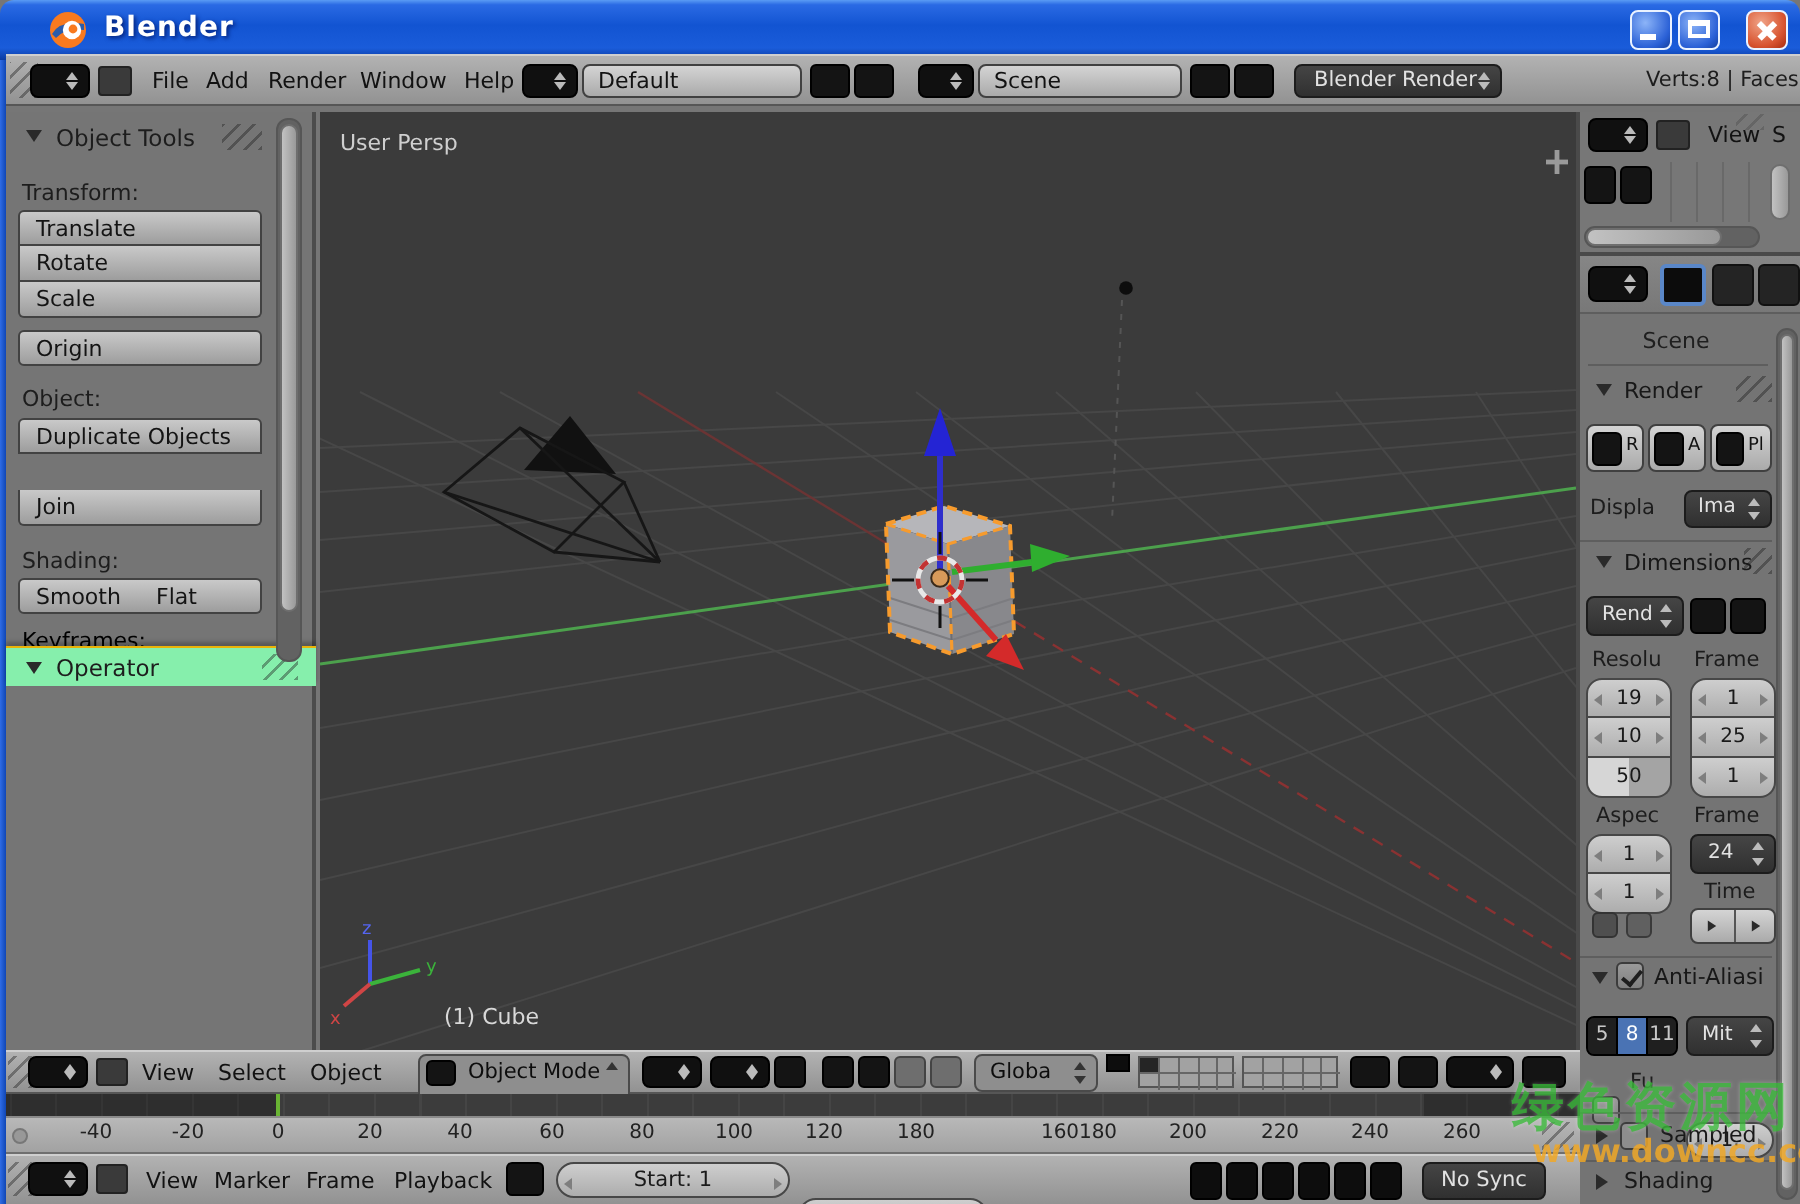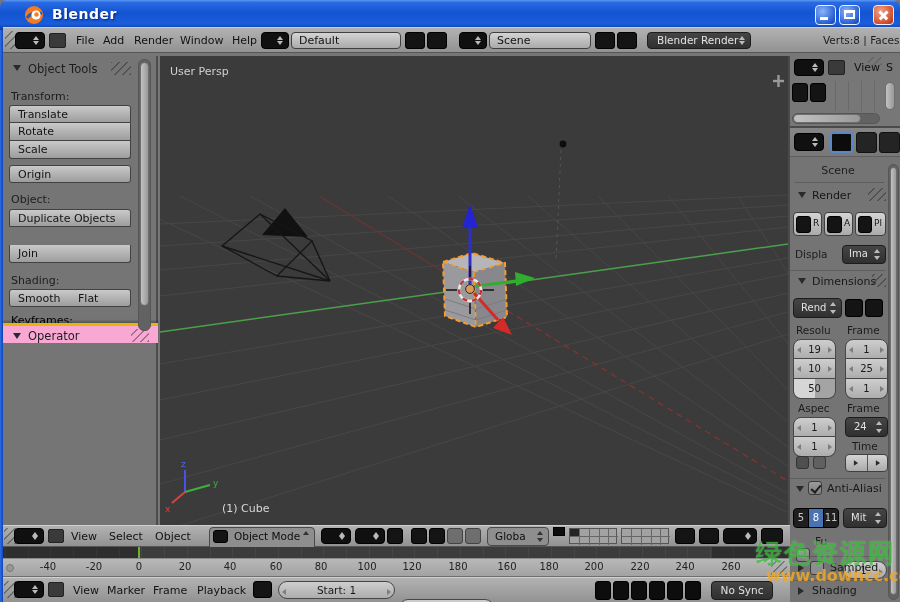--- a/index.html
+++ b/index.html
@@ -129,21 +129,21 @@
     <span class="abs shelf-label" style="top:137px;">Object:</span>
     <div class="abs tool-btn grp-top" style="top:153px;">Duplicate Objects</div>
     <div class="abs tool-btn grp-bot" style="top:189px;">Join</div>
 
     <span class="abs shelf-label" style="top:218px;">Shading:</span>
     <div class="abs tool-btn" style="top:233px;width:62px;border-radius:3px 0 0 3px;">Smooth</div>
     <div class="abs tool-btn" style="top:233px;left:67px;width:61px;border-radius:0 3px 3px 0;border-left:none;">Flat</div>
 
     <div class="abs" style="left:8px;top:258px;height:9px;overflow:hidden;">Keyframes:</div>
 
-    <div class="abs" style="left:0;top:267px;width:155px;height:20px;background:#f9a8d4;border-top:3px solid #eab308;box-shadow:0 -2px 2px rgba(0,0,0,.25);">
+    <div class="abs" style="left:0;top:267px;width:155px;height:20px;background:#86efac;border-top:1px solid #eab308;box-shadow:0 -2px 2px rgba(0,0,0,.25);">
       <span class="abs tri-d" style="left:10px;top:7px;"></span>
       <span class="abs shelf-label" style="left:25px;top:3px;font-size:11.5px;">Operator</span>
       <div class="abs hatch" style="left:128px;top:3px;width:18px;height:13px;"></div>
     </div>
 
     <div class="abs vscroll-track" style="left:135px;top:3px;width:13px;height:272px;">
       <div class="vscroll-thumb" style="position:absolute;left:1px;top:2px;width:9px;height:244px;"></div>
     </div>
   </div>
 
@@ -409,21 +409,21 @@
     <span class="tick" style="left:45px;">-40</span>
     <span class="tick" style="left:91px;">-20</span>
     <span class="tick" style="left:136px;">0</span>
     <span class="tick" style="left:182px;">20</span>
     <span class="tick" style="left:227px;">40</span>
     <span class="tick" style="left:273px;">60</span>
     <span class="tick" style="left:318px;">80</span>
     <span class="tick" style="left:364px;">100</span>
     <span class="tick" style="left:409px;">120</span>
     <span class="tick" style="left:455px;">180</span>
-    <span class="tick" style="left:504px;">160</span>
+    <span class="tick" style="left:527px;">160</span>
     <span class="tick" style="left:546px;">180</span>
     <span class="tick" style="left:591px;">200</span>
     <span class="tick" style="left:637px;">220</span>
     <span class="tick" style="left:682px;">240</span>
     <span class="tick" style="left:728px;">260</span>
     <div class="abs hatch" style="left:768px;top:2px;width:16px;height:14px;"></div>
   </div>
   <div class="abs hbar" style="left:3px;top:577px;width:787px;height:25px;border-bottom:none;">
     <div class="abs hatch" style="left:1px;top:3px;width:12px;height:17px;"></div>
     <div class="abs dd-dark" style="left:11px;top:3px;width:30px;height:17px;"></div>

